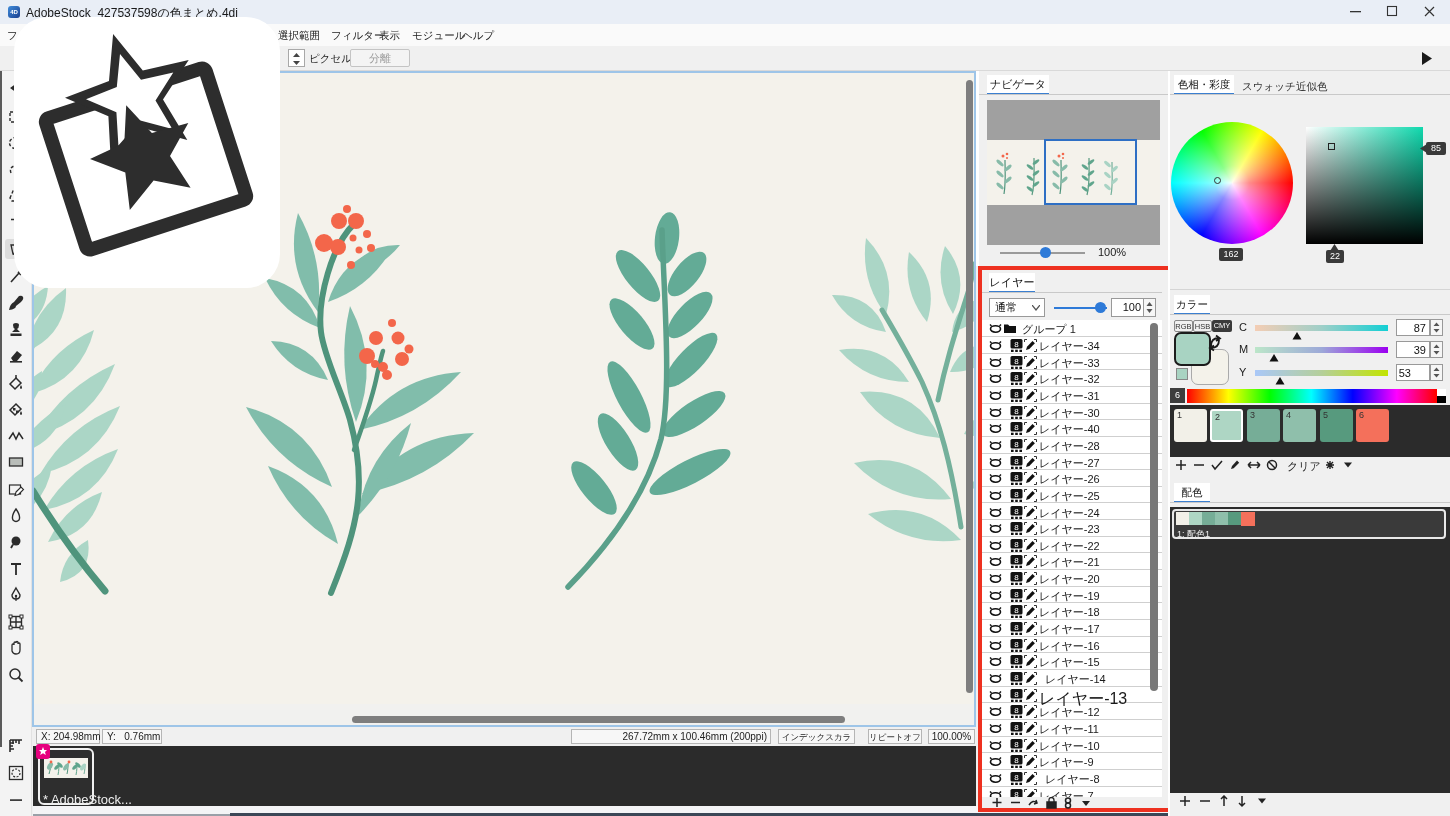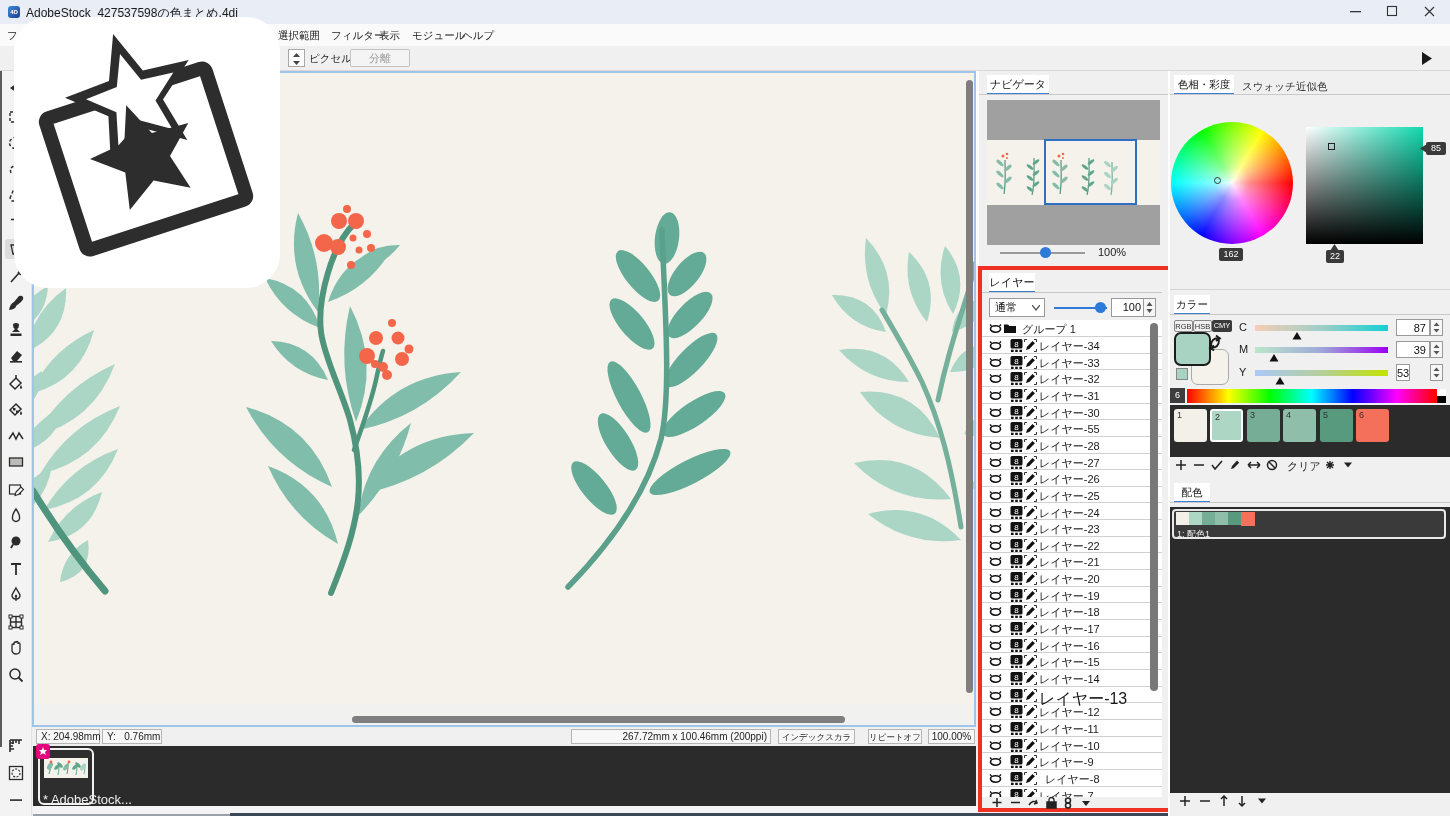--- a/index.html
+++ b/index.html
@@ -432,21 +432,21 @@
           <rect x="0.5" y="0" width="12" height="9.5" rx="1.5" fill="#111"></rect>
           <text x="6.5" y="7.5" font-size="8" fill="#fff" text-anchor="middle" font-family="Liberation Sans">8</text>
           <rect x="1" y="10.7" width="2.6" height="2.3" fill="#111"></rect>
           <rect x="5.2" y="10.7" width="2.6" height="2.3" fill="#111"></rect>
           <rect x="9.4" y="10.7" width="2.6" height="2.3" fill="#111"></rect>
         </svg>
         <svg class="abs" style="left:42px;top:2px" width="13" height="13" viewBox="0 0 13 13">
           <path d="M0.5,3 L0.5,0.5 L3,0.5 M10,0.5 L12.5,0.5 L12.5,3 M12.5,10 L12.5,12.5 L10,12.5" fill="none" stroke="#333" stroke-width="1"></path>
           <path d="M2,11 l1,-3.2 l5.5,-5.8 l2.4,2.3 l-5.6,5.8 Z" fill="#111"></path>
         </svg>
-        <div class="tx" style="left:57px;top:2px;font-size:11px">レイヤー-55</div>
+        <div class="tx" style="left:57px;top:2px;font-size:11px">レイヤー-40</div>
       </div>
       <div class="abs" style="left:0;top:116.9px;width:180px;height:16.65px;border-bottom:1px solid #cfcfcf">
         <svg class="abs" style="left:7px;top:4px" width="13" height="9" viewBox="0 0 13 9">
           <ellipse cx="6.5" cy="5" rx="5" ry="3.2" fill="none" stroke="#111" stroke-width="1.6"></ellipse>
           <path d="M2.5,2 L1,0.5 M10.5,2 L12,0.5" stroke="#111" stroke-width="1.4"></path>
         </svg>
         <svg class="abs" style="left:28px;top:2px" width="13" height="13" viewBox="0 0 13 13">
           <rect x="0.5" y="0" width="12" height="9.5" rx="1.5" fill="#111"></rect>
           <text x="6.5" y="7.5" font-size="8" fill="#fff" text-anchor="middle" font-family="Liberation Sans">8</text>
           <rect x="1" y="10.7" width="2.6" height="2.3" fill="#111"></rect>
@@ -702,21 +702,21 @@
           <rect x="0.5" y="0" width="12" height="9.5" rx="1.5" fill="#111"></rect>
           <text x="6.5" y="7.5" font-size="8" fill="#fff" text-anchor="middle" font-family="Liberation Sans">8</text>
           <rect x="1" y="10.7" width="2.6" height="2.3" fill="#111"></rect>
           <rect x="5.2" y="10.7" width="2.6" height="2.3" fill="#111"></rect>
           <rect x="9.4" y="10.7" width="2.6" height="2.3" fill="#111"></rect>
         </svg>
         <svg class="abs" style="left:42px;top:2px" width="13" height="13" viewBox="0 0 13 13">
           <path d="M0.5,3 L0.5,0.5 L3,0.5 M10,0.5 L12.5,0.5 L12.5,3 M12.5,10 L12.5,12.5 L10,12.5" fill="none" stroke="#333" stroke-width="1"></path>
           <path d="M2,11 l1,-3.2 l5.5,-5.8 l2.4,2.3 l-5.6,5.8 Z" fill="#111"></path>
         </svg>
-        <div class="tx" style="left:57px;top:2px;font-size:11px">レイヤー-14</div>
+        <div class="tx" style="left:63px;top:2px;font-size:11px">レイヤー-14</div>
       </div>
       <div class="abs" style="left:0;top:366.6499999999999px;width:180px;height:16.65px;border-bottom:1px solid #cfcfcf">
         <svg class="abs" style="left:7px;top:4px" width="13" height="9" viewBox="0 0 13 9">
           <ellipse cx="6.5" cy="5" rx="5" ry="3.2" fill="none" stroke="#111" stroke-width="1.6"></ellipse>
           <path d="M2.5,2 L1,0.5 M10.5,2 L12,0.5" stroke="#111" stroke-width="1.4"></path>
         </svg>
         <svg class="abs" style="left:28px;top:2px" width="13" height="13" viewBox="0 0 13 13">
           <rect x="0.5" y="0" width="12" height="9.5" rx="1.5" fill="#111"></rect>
           <text x="6.5" y="7.5" font-size="8" fill="#fff" text-anchor="middle" font-family="Liberation Sans">8</text>
           <rect x="1" y="10.7" width="2.6" height="2.3" fill="#111"></rect>
@@ -901,21 +901,21 @@
     </svg>
 <div class="abs" style="left:226px;top:270px;width:34px;height:17px;background:#fff;border:1px solid #999;font-size:11px;color:#111;text-align:right;line-height:16px;padding-right:3px">39</div>
 <div class="abs" style="left:260px;top:270px;width:13px;height:17px;background:#f6f6f6;border:1px solid #999"><svg width="11" height="15">
         <path d="M5.5,2.5 L8.5,6 L2.5,6Z M5.5,12.5 L2.5,9 L8.5,9Z" fill="#555"></path>
       </svg></div>
     <div class="tx" style="left:69px;top:295px;font-size:11px">Y</div>
 <div class="abs" style="left:85px;top:299px;width:133px;height:6px;background:linear-gradient(90deg,#aac8f8,#b4cf9a 50%,#c2e400)"></div>
 <svg class="abs" style="left:105px;top:306px" width="10" height="8">
       <path d="M5,0 L9.5,7.5 L0.5,7.5Z" fill="#111"></path>
     </svg>
-<div class="abs" style="left:226px;top:293px;width:14px;height:17px;background:#fff;border:1px solid #999;font-size:11px;color:#111;text-align:right;line-height:16px;padding-right:11px">53</div>
+<div class="abs" style="left:226px;top:293px;width:34px;height:17px;background:#fff;border:1px solid #999;font-size:11px;color:#111;text-align:right;line-height:16px;padding-right:18px">53</div>
 <div class="abs" style="left:260px;top:293px;width:13px;height:17px;background:#f6f6f6;border:1px solid #999"><svg width="11" height="15">
         <path d="M5.5,2.5 L8.5,6 L2.5,6Z M5.5,12.5 L2.5,9 L8.5,9Z" fill="#555"></path>
       </svg></div>
     <div class="abs" style="left:0px;top:317px;width:15px;height:15px;background:#3d3d3d;color:#fff;font-size:9px;text-align:center;line-height:15px">6</div>
 <div class="abs" style="left:17px;top:318px;width:259px;height:14px;background:linear-gradient(90deg,#f00,#ff0 16%,#0f0 32%,#0ff 48%,#00f 64%,#f0f 81%,#f00 96%)"></div>
 <div class="abs" style="left:267px;top:318px;width:9px;height:7px;background:#fff"></div>
 <div class="abs" style="left:267px;top:325px;width:9px;height:7px;background:#000"></div>
     <div class="abs" style="left:0px;top:334px;width:282px;height:52px;background:#2b2b2b">
       <div class="abs" style="left:4px;top:4px;width:33px;height:33px;background:#f2f0e8;border-radius:3px;font-size:9px;color:#333;padding:1px 0 0 3px">1</div>
       <div class="abs" style="left:40px;top:4px;width:33px;height:33px;background:#aed6c4;border:2px solid #fff;border-radius:3px;font-size:9px;color:#333;padding:1px 0 0 3px">2</div>

